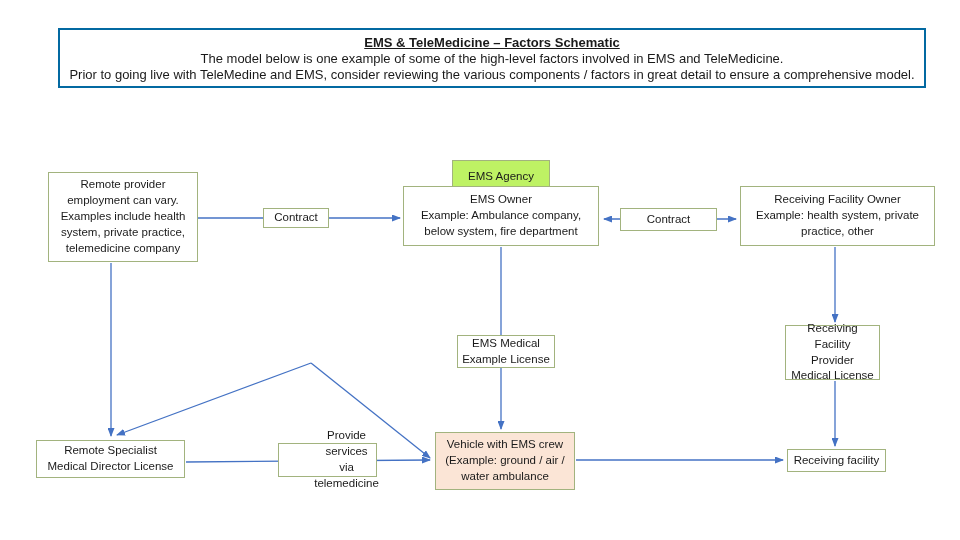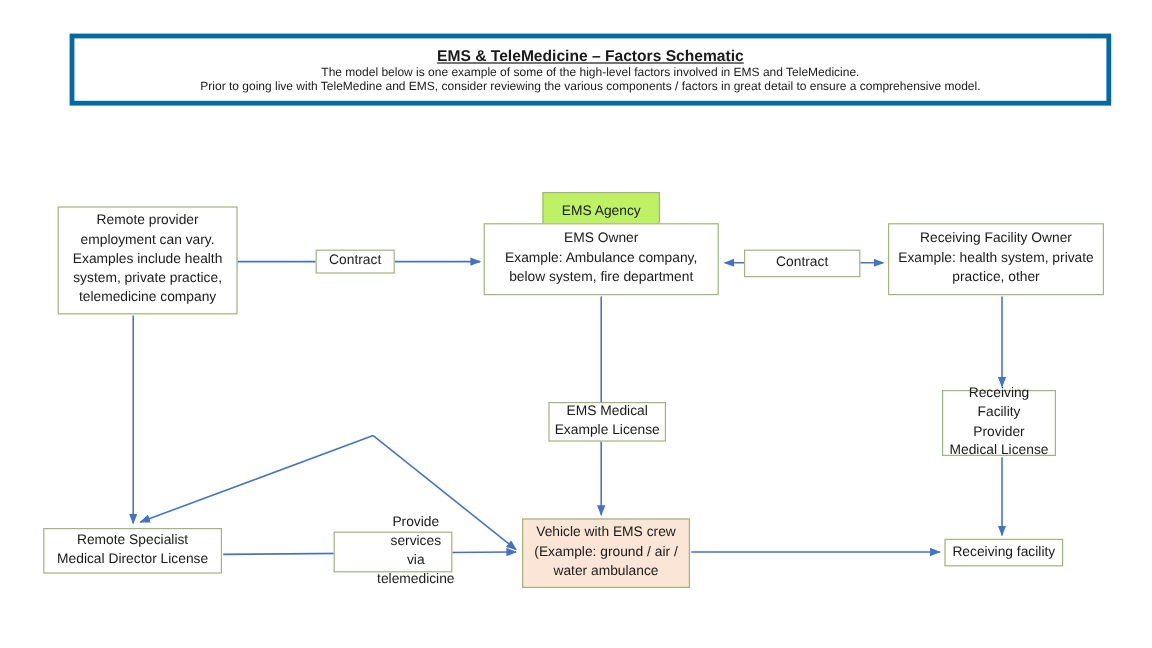--- a/index.html
+++ b/index.html
@@ -16,35 +16,35 @@
     background:#ffffff; border:1.4px solid #a2b37e;
     display:flex; flex-direction:column; align-items:center; justify-content:center;
     text-align:center; font-size:11.5px; line-height:1.38; white-space:pre-line; padding:2px 3px;
   }
   .fill-green { background:#bef264;margin-top:35px; }
   .fill-peach { background:#fbe5d6; }
 
   
   #title-box {
     position:absolute; left:58px; top:28px; width:868px; height:60px; box-sizing:border-box;
-    border:4px solid #0369a1; background:#ffffff; z-index:2;
+    border:2px solid #0369a1; background:#ffffff; z-index:2;
     display:flex; flex-direction:column; align-items:center; justify-content:center; text-align:center;
   }
   .title-main { font-size:13px; font-weight:bold; text-decoration:underline; }
-  .title-sub  { font-size:10px; margin-top:1px; }
+  .title-sub  { font-size:13px; margin-top:1px; }
 
   .red-text { color:#c00000; }
 
   
   #n-ems-agency     { left:452px; top:125px; width:98px;  height:34px; }
   #n-ems-owner      { left:403px; top:186px; width:196px; height:60px; }
   #n-remote-provider{ left:36px;  top:172px; width:150px; height:90px;margin-left:12px; }
   #n-contract-left  { left:263px; top:208px; width:66px;  height:20px; }
   #n-contract-right { left:620px; top:208px; width:97px;  height:23px; }
-  #n-recv-owner     { left:740px; top:186px; width:180px; height:60px; }
+  #n-recv-owner     { left:740px; top:186px; width:195px; height:60px; }
   #n-technology     { left:208px; top:322px; width:207px; height:40px; }
   #n-ems-med-dir    { left:457px; top:335px; width:98px;  height:33px; }
   #n-recv-provider  { left:785px; top:325px; width:95px;  height:55px; }
   #n-remote-spec    { left:36px;  top:440px; width:149px; height:38px; }
   #n-provide-serv   { left:278px; top:443px; width:99px;  height:34px;padding-left:41px; }
   #n-vehicle        { left:435px; top:432px; width:140px; height:58px; }
   #n-recv-facility  { left:787px; top:449px; width:99px;  height:23px; }
 </style>
 </head>
 <body>

